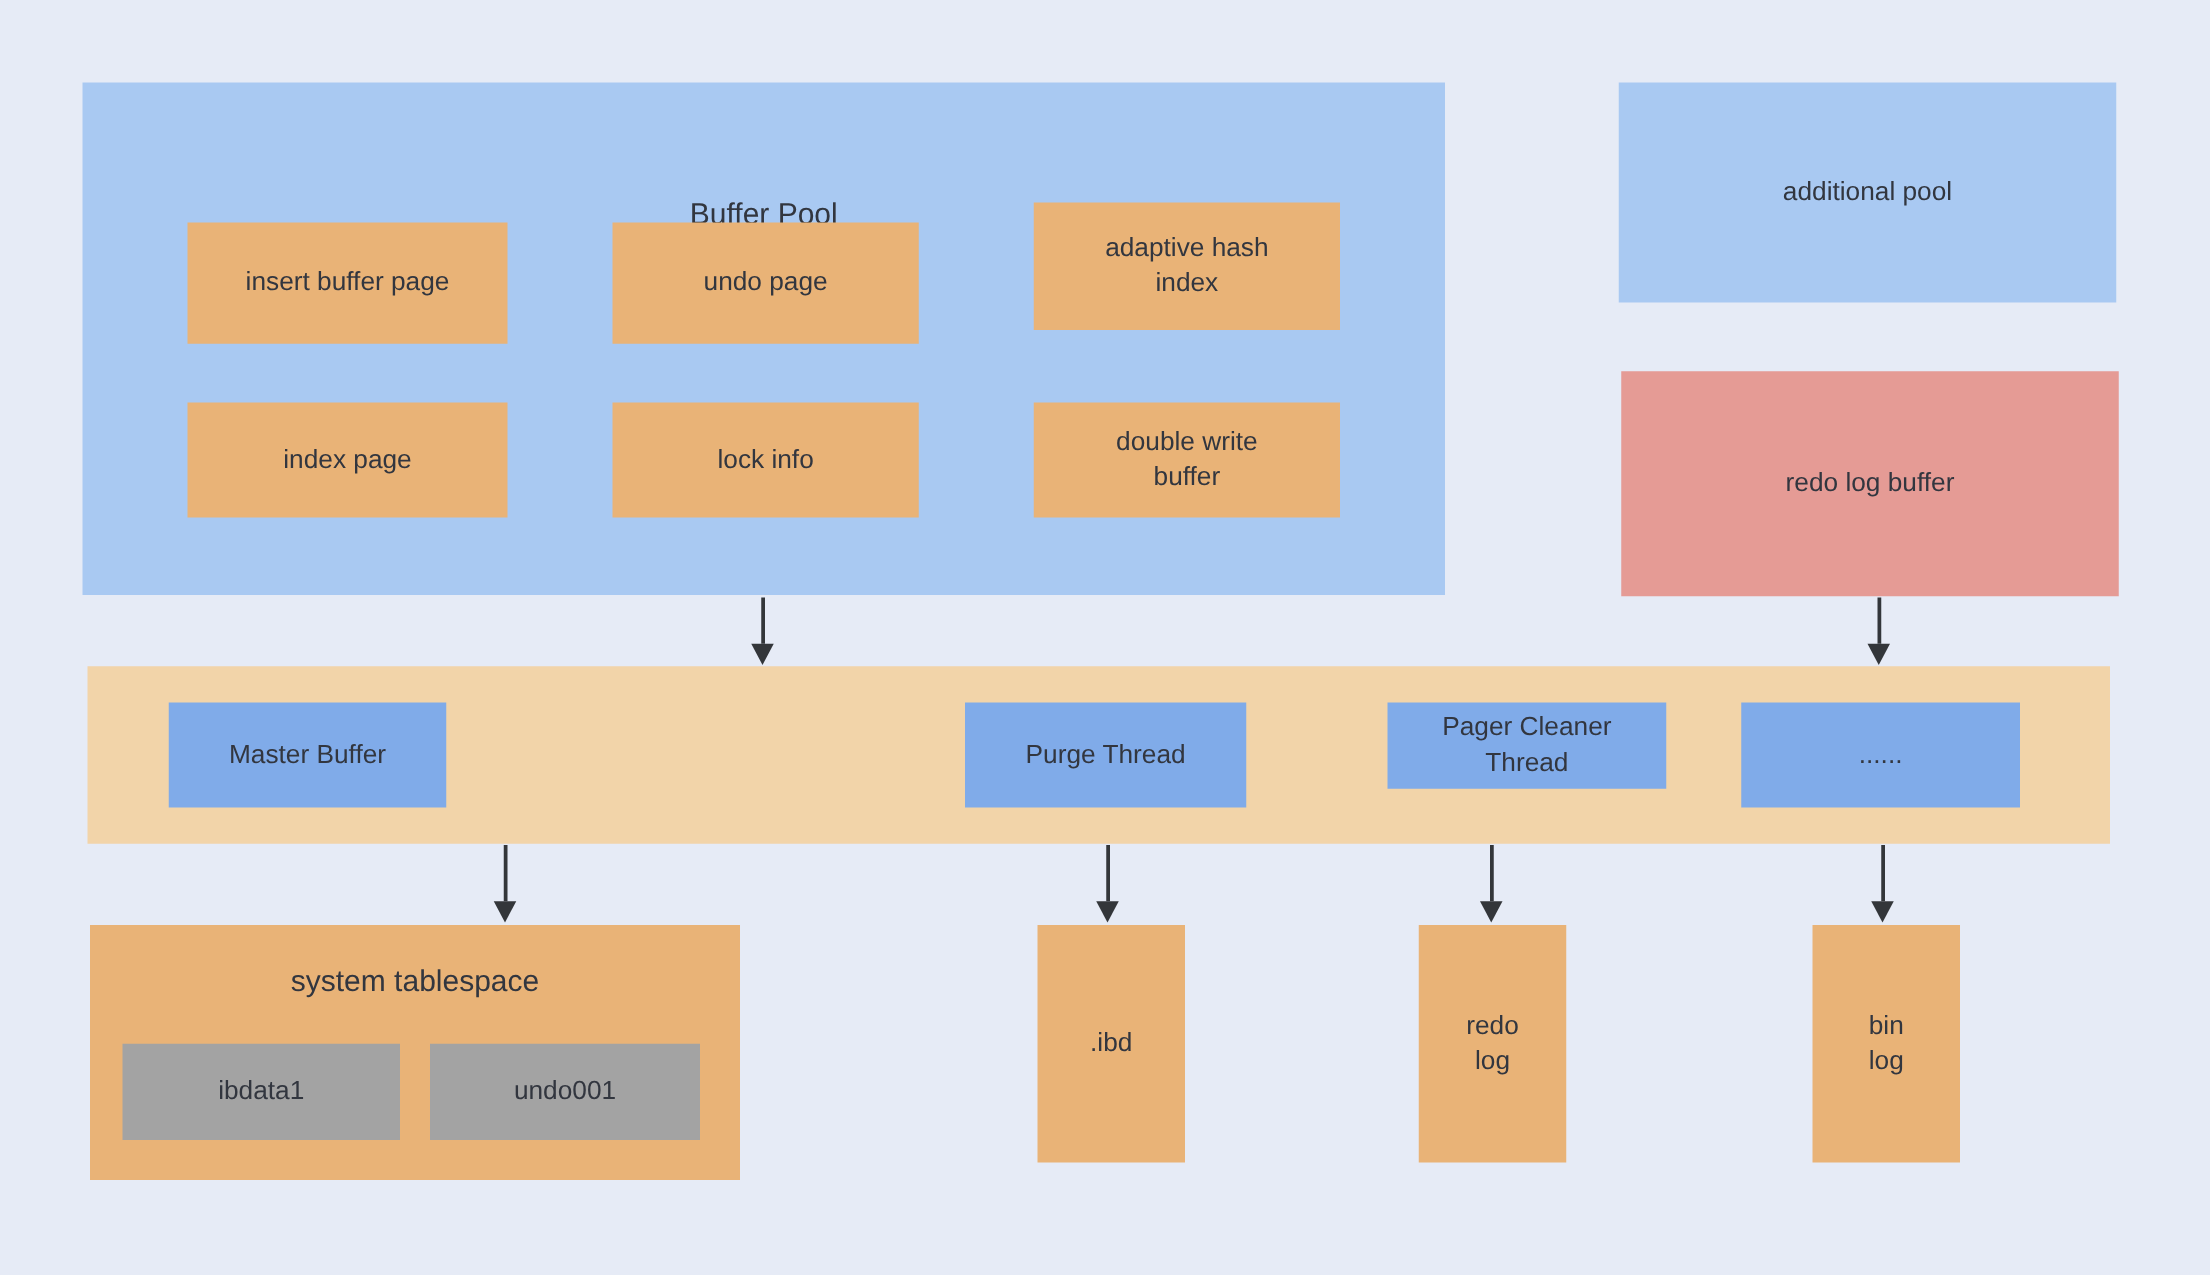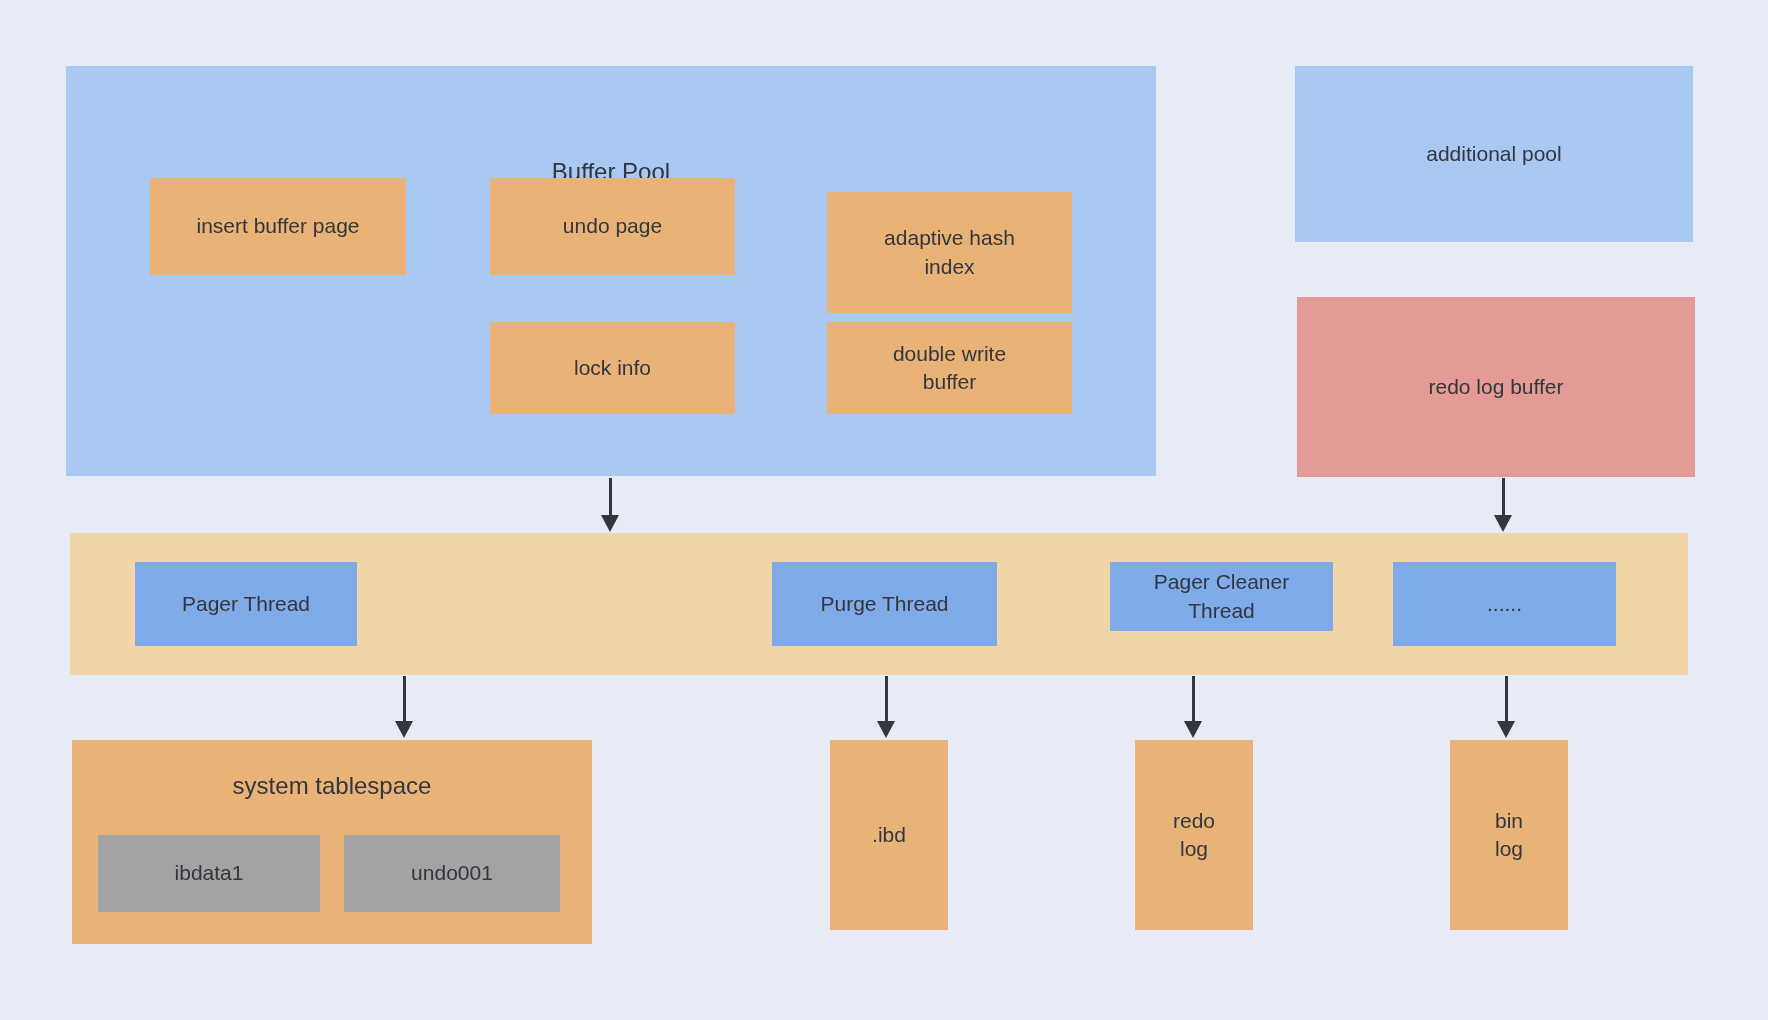--- a/index.html
+++ b/index.html
@@ -81,23 +81,26 @@
 
   <div class="container-box blue-big" style="left:66px; top:66px; width:1090px; height:410px;">
     <div class="container-title title" style="top:92px;">Buffer Pool</div>
 
     <div class="box orange" style="left:84px; top:112px; width:256px; height:97px;">
       <span class="label">insert buffer page</span>
     </div>
     <div class="box orange" style="left:424px; top:112px; width:245px; height:97px;">
       <span class="label">undo page</span>
     </div>
-    <div class="box orange" style="left:761px; top:126px; width:245px; height:121px;">
+    <div class="box orange" style="left:761px; top:96px; width:245px; height:102px;">
       <span class="label">adaptive hash
 index</span>
+    </div>
+    <div class="box orange" style="left:84px; top:256px; width:256px; height:92px;">
+      <span class="label">index page</span>
     </div>
     <div class="box orange" style="left:424px; top:256px; width:245px; height:92px;">
       <span class="label">lock info</span>
     </div>
     <div class="box orange" style="left:761px; top:256px; width:245px; height:92px;">
       <span class="label">double write
 buffer</span>
     </div>
   </div>
 
@@ -113,21 +116,21 @@
     <div class="shaft"></div>
     <div class="head"></div>
   </div>
   <div class="arrow" style="left:1493px; top:478px; height:54px;">
     <div class="shaft"></div>
     <div class="head"></div>
   </div>
 
   <div class="container-box bar-orange" style="left:70px; top:533px; width:1618px; height:142px;">
     <div class="box blue-mid" style="left:65px; top:29px; width:222px; height:84px;">
-      <span class="label">Pager Thread</span>
+      <span class="label">Master Buffer</span>
     </div>
     <div class="box blue-mid" style="left:702px; top:29px; width:225px; height:84px;">
       <span class="label">Purge Thread</span>
     </div>
     <div class="box blue-mid" style="left:1040px; top:29px; width:223px; height:69px;">
       <span class="label">Pager Cleaner
 Thread</span>
     </div>
     <div class="box blue-mid" style="left:1323px; top:29px; width:223px; height:84px;">
       <span class="label">......</span>

